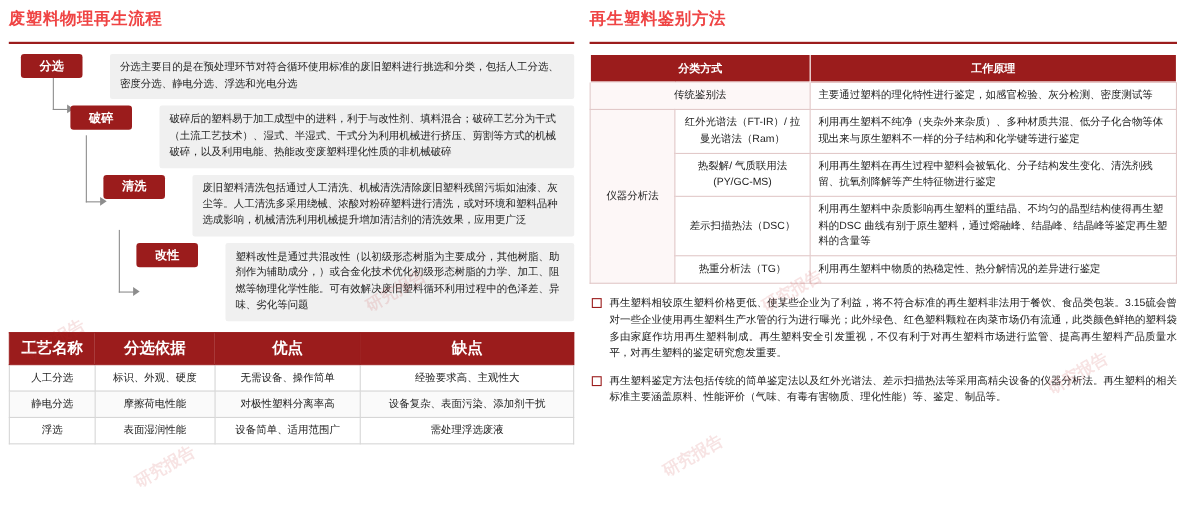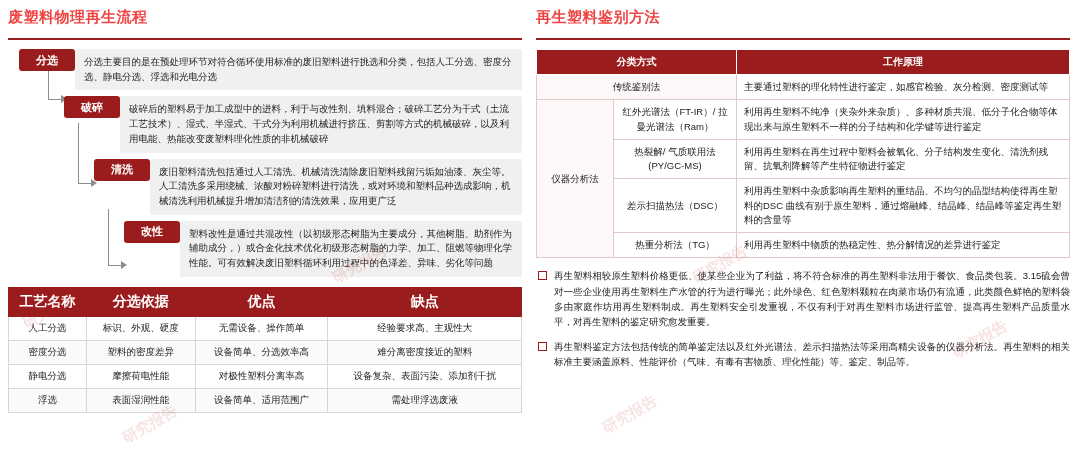--- a/index.html
+++ b/index.html
@@ -24,21 +24,21 @@
     color:#fff;font-size:11px;font-weight:bold;text-align:center;
     display:flex;align-items:center;justify-content:center;
     border-radius:3px;flex:none;
   }
   .pill.p0{width:56px;height:22px;background:#9b1c1c;margin-left:3px;}
   .pill.p1{width:56px;height:22px;background:#9b1c1c;margin-left:48px;}
   .pill.p2{width:56px;height:22px;background:#9b1c1c;margin-left:78px;}
   .pill.p3{width:56px;height:22px;background:#9b1c1c;margin-left:108px;}
   .desc{
     background:#f0f0f0;color:#222;font-size:9.5px;line-height:1.55;
-    padding:6px 9px;margin-left:0;flex:1;border-radius:2px;
+    padding:6px 9px;margin-left:25px;flex:1;border-radius:2px;
   }
   .arrow{position:absolute;left:34px;width:14px;border-left:1.6px solid #8d8d8d;border-bottom:1.6px solid #8d8d8d;}
   .arrow:after{content:"";position:absolute;right:-4px;bottom:-4px;border-left:6px solid #8d8d8d;border-top:4px solid transparent;border-bottom:4px solid transparent;}
   .arr1{top:20px;height:30px;left:40px;}
   .arr2{top:74px;height:60px;left:70px;}
   .arr3{top:160px;height:56px;left:100px;}
 
   
   table{border-collapse:collapse;width:100%;font-size:9.5px;}
   .tbl-left{margin-top:10px;}
@@ -125,26 +125,20 @@
         </tr>
       </thead>
       <tbody>
         <tr>
           <td>人工分选</td>
           <td>标识、外观、硬度</td>
           <td>无需设备、操作简单</td>
           <td>经验要求高、主观性大</td>
         </tr>
         <tr>
-          <td>密度分选</td>
-          <td>塑料的密度差异</td>
-          <td>设备简单、分选效率高</td>
-          <td>难分离密度接近的塑料</td>
-        </tr>
-        <tr>
           <td>静电分选</td>
           <td>摩擦荷电性能</td>
           <td>对极性塑料分离率高</td>
           <td>设备复杂、表面污染、添加剂干扰</td>
         </tr>
         <tr>
           <td>浮选</td>
           <td>表面湿润性能</td>
           <td>设备简单、适用范围广</td>
           <td>需处理浮选废液</td>

